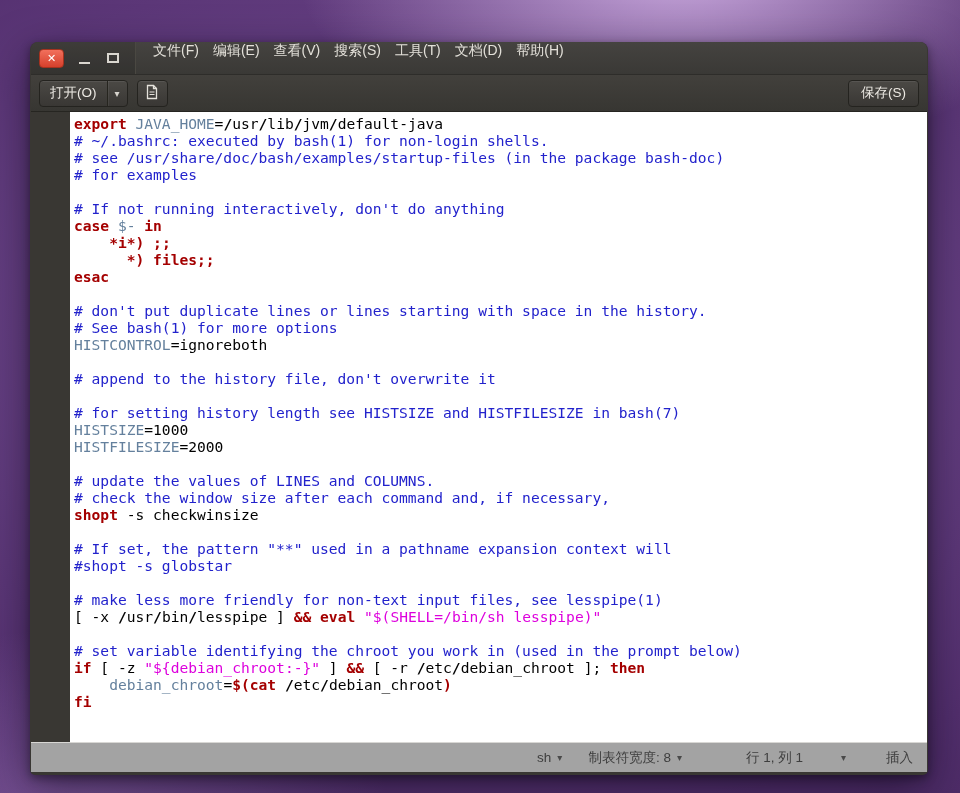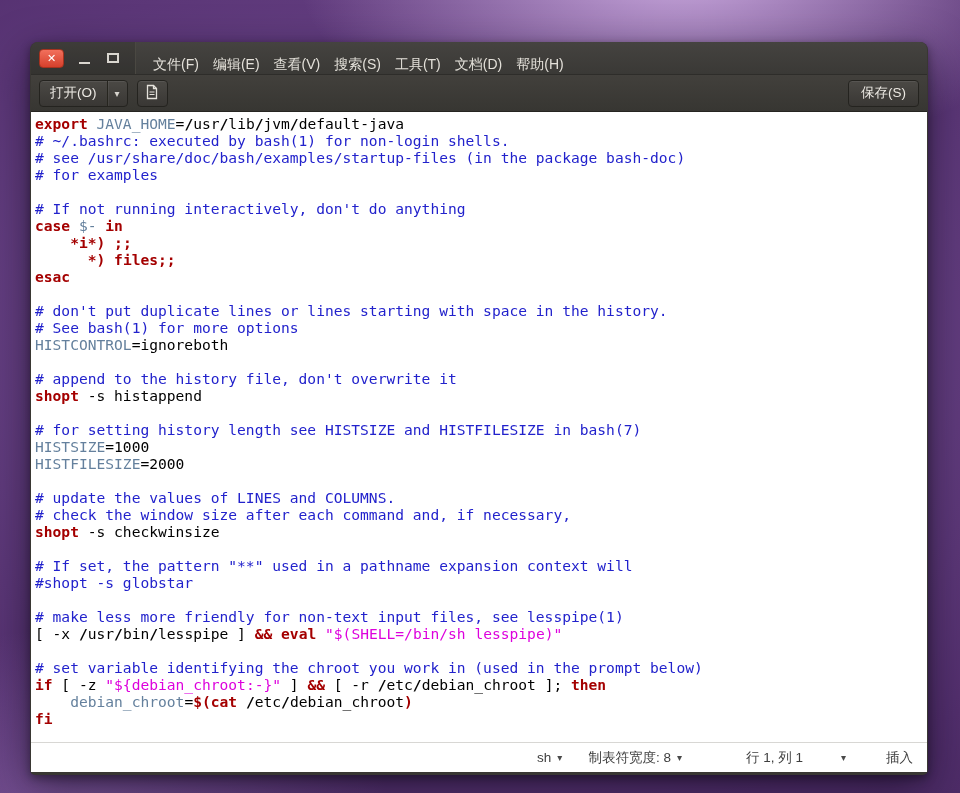--- a/index.html
+++ b/index.html
@@ -31,53 +31,53 @@
   .close-btn {
     width:25px; height:19px; border-radius:4px;
     background:linear-gradient(#f2705c,#d5402c); border:1px solid #a5321f;
     color:#fff; font-size:11px; font-weight:bold;
     display:flex; align-items:center; justify-content:center; line-height:1;
   }
   .min-btn { width:18px; height:19px; display:flex; align-items:flex-end; justify-content:center; padding-bottom:4px; }
   .min-glyph { width:11px; height:2px; background:#d9d6cf; }
   .max-btn { width:18px; height:19px; display:flex; align-items:center; justify-content:center; }
   .max-glyph { width:12px; height:10px; border:2px solid #d9d6cf; }
-  .menubar { display:flex; align-items:flex-end; padding-left:10px; }
+  .menubar { display:flex; align-items:flex-start; padding-left:10px; }
   .menu-item { padding:0 5px; margin:0 2px; font-size:14px; color:#e3e0d9; cursor:default; }
   
   .toolbar {
     flex:0 0 37px; display:flex; align-items:center; gap:9px; padding:0 8px;
     background:linear-gradient(#42403c,#373632); border-bottom:1px solid #262521;
   }
   .tb-btn {
     height:27px; display:inline-flex; align-items:center;
     background:linear-gradient(#4b4945,#393734); border:1px solid #24231f; border-radius:4px;
     color:#ece9e3; font-size:13.5px; box-shadow:inset 0 1px 0 rgba(255,255,255,0.07);
     cursor:default;
   }
   .open-label { padding:0 10px; }
   .btn-divider { width:1px; align-self:stretch; background:#26251f; box-shadow:1px 0 0 rgba(255,255,255,0.06); }
   .open-caret { padding:0 7px; font-size:10px; color:#d8d5ce; }
   .icon-btn { width:31px; justify-content:center; }
   .save-btn { margin-left:auto; padding:12px 12px; }
   
   .editor {
     flex:1 1 auto; background:#ffffff; overflow:hidden; padding:3px 0 0 4px;
-    font-family:"DejaVu Sans Mono","Liberation Mono",monospace; font-size:14.6px;
+    font-family:"DejaVu Sans Mono","Liberation Mono",monospace; font-size:14.6px;margin-left:39px;
   }
   .code-line { height:17px; line-height:17px; white-space:pre; color:#000; }
   .tok-kw  { color:#a40000; font-weight:bold; }
   .tok-cm  { color:#2222cc; }
   .tok-var { color:#64809d; }
   .tok-str { color:#dd00dd; }
   .tok-pl  { color:#000000; }
   .tok-b   { color:#000000; font-weight:bold; }
   
   .statusbar {
-    flex:0 0 30px; background:#ffffff; border-top:1px solid #d8d7d4;
+    flex:0 0 30px; background:#a3a3a3; border-top:1px solid #d8d7d4;
     display:flex; align-items:center; justify-content:flex-end; padding:0 14px;
     font-size:13.5px; color:#3e3e3e;
   }
   .sb-item { display:inline-flex; align-items:center; white-space:nowrap; }
   .caret { font-size:10px; color:#4a4a4a; margin-left:6px; }
   .caret-only .caret { margin-left:0; }
 </style>
 </head>
 <body>
 
@@ -137,21 +137,20 @@
         <div class="code-line"><span class="tok-kw">case</span><span class="tok-pl"> </span><span class="tok-var">$-</span><span class="tok-pl"> </span><span class="tok-kw">in</span></div>
         <div class="code-line"><span class="tok-pl">    </span><span class="tok-kw">*i*)</span><span class="tok-pl"> </span><span class="tok-kw">;;</span></div>
         <div class="code-line"><span class="tok-pl">      </span><span class="tok-kw">*)</span><span class="tok-pl"> </span><span class="tok-kw">files;;</span></div>
         <div class="code-line"><span class="tok-kw">esac</span></div>
         <div class="code-line">&nbsp;</div>
         <div class="code-line"><span class="tok-cm"># don't put duplicate lines or lines starting with space in the history.</span></div>
         <div class="code-line"><span class="tok-cm"># See bash(1) for more options</span></div>
         <div class="code-line"><span class="tok-var">HISTCONTROL</span><span class="tok-pl">=ignoreboth</span></div>
         <div class="code-line">&nbsp;</div>
         <div class="code-line"><span class="tok-cm"># append to the history file, don't overwrite it</span></div>
-        <div class="code-line"><span class="tok-kw">shopt</span><span class="tok-pl"> -s histappend</span></div>
         <div class="code-line">&nbsp;</div>
         <div class="code-line"><span class="tok-cm"># for setting history length see HISTSIZE and HISTFILESIZE in bash(7)</span></div>
         <div class="code-line"><span class="tok-var">HISTSIZE</span><span class="tok-pl">=1000</span></div>
         <div class="code-line"><span class="tok-var">HISTFILESIZE</span><span class="tok-pl">=2000</span></div>
         <div class="code-line">&nbsp;</div>
         <div class="code-line"><span class="tok-cm"># update the values of LINES and COLUMNS.</span></div>
         <div class="code-line"><span class="tok-cm"># check the window size after each command and, if necessary,</span></div>
         <div class="code-line"><span class="tok-kw">shopt</span><span class="tok-pl"> -s checkwinsize</span></div>
         <div class="code-line">&nbsp;</div>
         <div class="code-line"><span class="tok-cm"># If set, the pattern "**" used in a pathname expansion context will</span></div>

